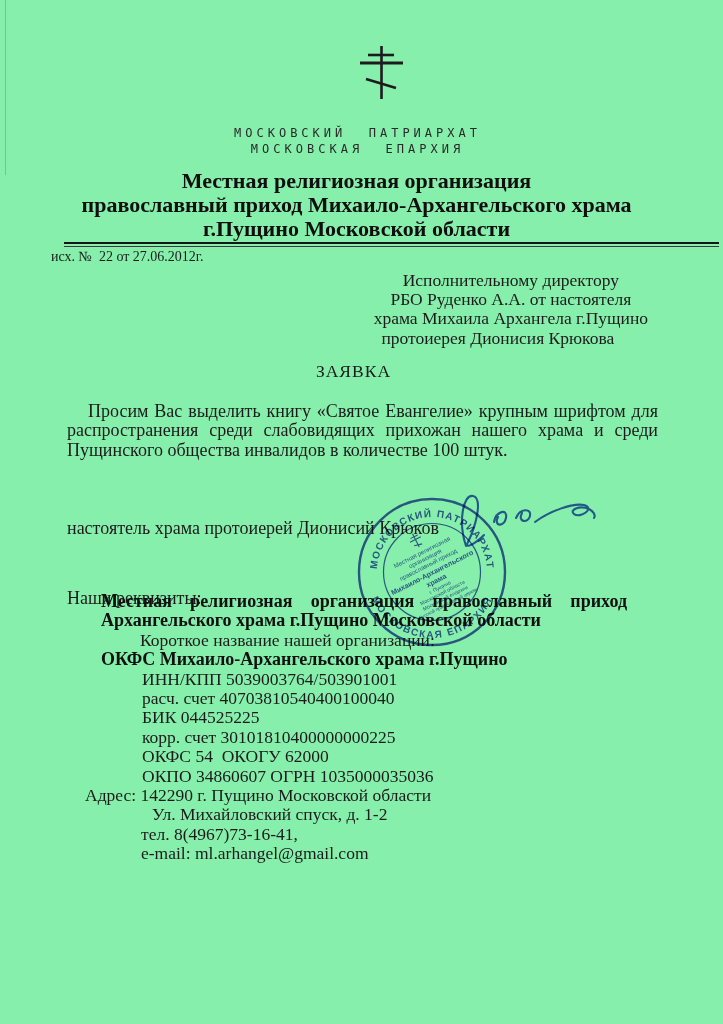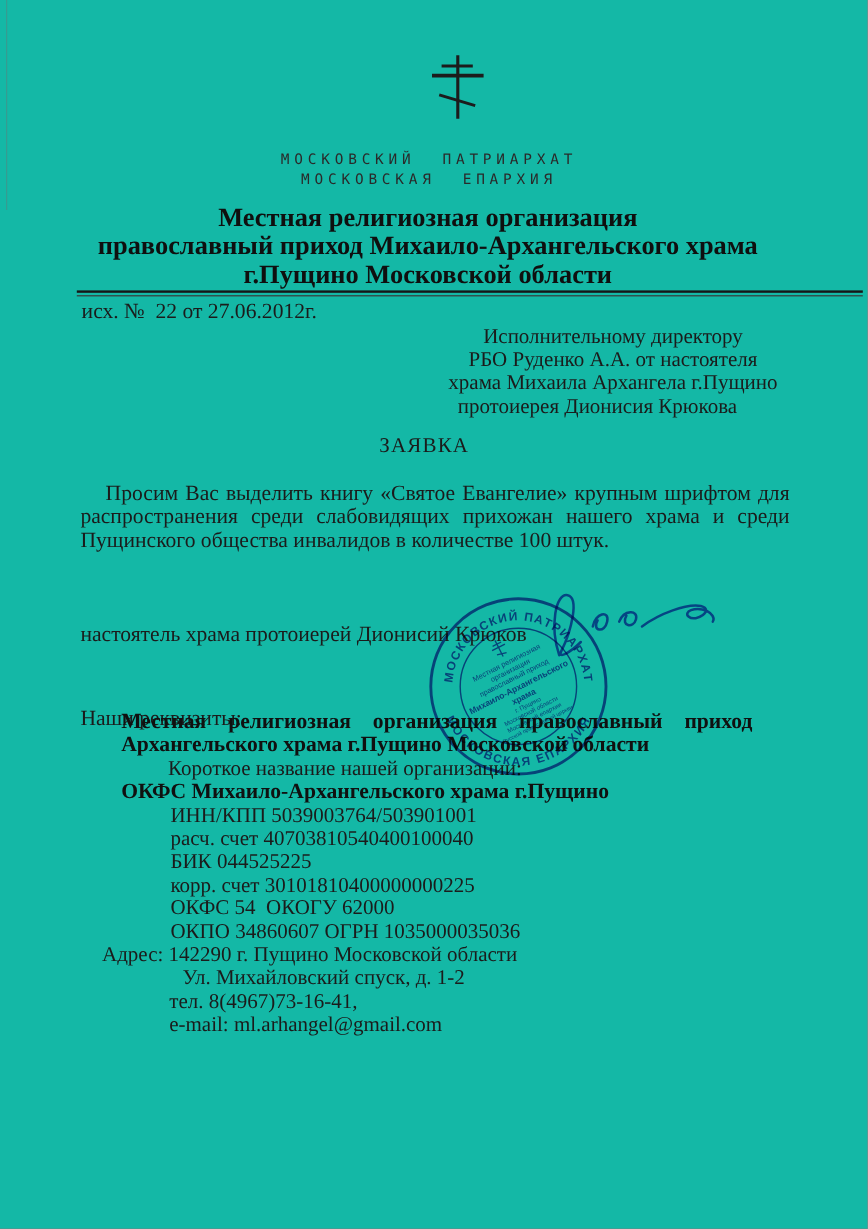--- a/index.html
+++ b/index.html
@@ -1,36 +1,36 @@
 <!DOCTYPE html>
 <html lang="ru"><head>
 <meta charset="utf-8">
 <style>
   html,body{margin:0;padding:0;background:#777;}
   .page{
     position:relative;
     width:723px;height:1024px;
     margin:0 auto;
-    background:#14b8a6;
+    background:#86efac;
     overflow:hidden;
     font-family:"Liberation Serif", serif;
     color:#1b1b1b;
   }
   .abs{position:absolute;}
   .pre{white-space:pre;}
   .center{left:0;right:0;text-align:center;}
   
   .scan-edge{left:5px;top:0;width:1px;height:175px;background:rgba(110,110,110,.38);}
   
   .letterhead{top:126px;font-family:"DejaVu Sans Mono", monospace;font-size:12px;line-height:15.5px;letter-spacing:4px;color:#2a2a2a;transform:translateX(-4px);}
   
   .org-title{top:169px;font-size:22px;font-weight:bold;line-height:24px;color:#0f0f0f;transform:translateX(-5px);}
   
   .rule{top:242px;left:64px;width:655px;height:2.2px;border-top:2.6px solid #161616;border-bottom:1.4px solid #3a3a3a;}
-  .ref{top:249px;left:68px;font-size:18px;text-align:center;}
+  .ref{top:249px;left:51px;font-size:14px;text-align:center;}
   
   .recipient{top:271px;right:75px;text-align:center;font-size:17.5px;line-height:19.2px;}
   .pr26{padding-right:26px;}
   .doc-type{top:361px;font-size:17.5px;letter-spacing:1px;transform:translateX(-8px);}
   
   .body-par{top:402px;left:67px;width:591px;font-size:18px;line-height:19.3px;}
   .jl{text-align:justify;height:19.3px;overflow:hidden;}
   .jl::after{content:"";display:inline-block;width:100%;height:0;}
   .ind-first{text-indent:21px;}
   .sig-line{top:518px;left:67px;font-size:18px;}

